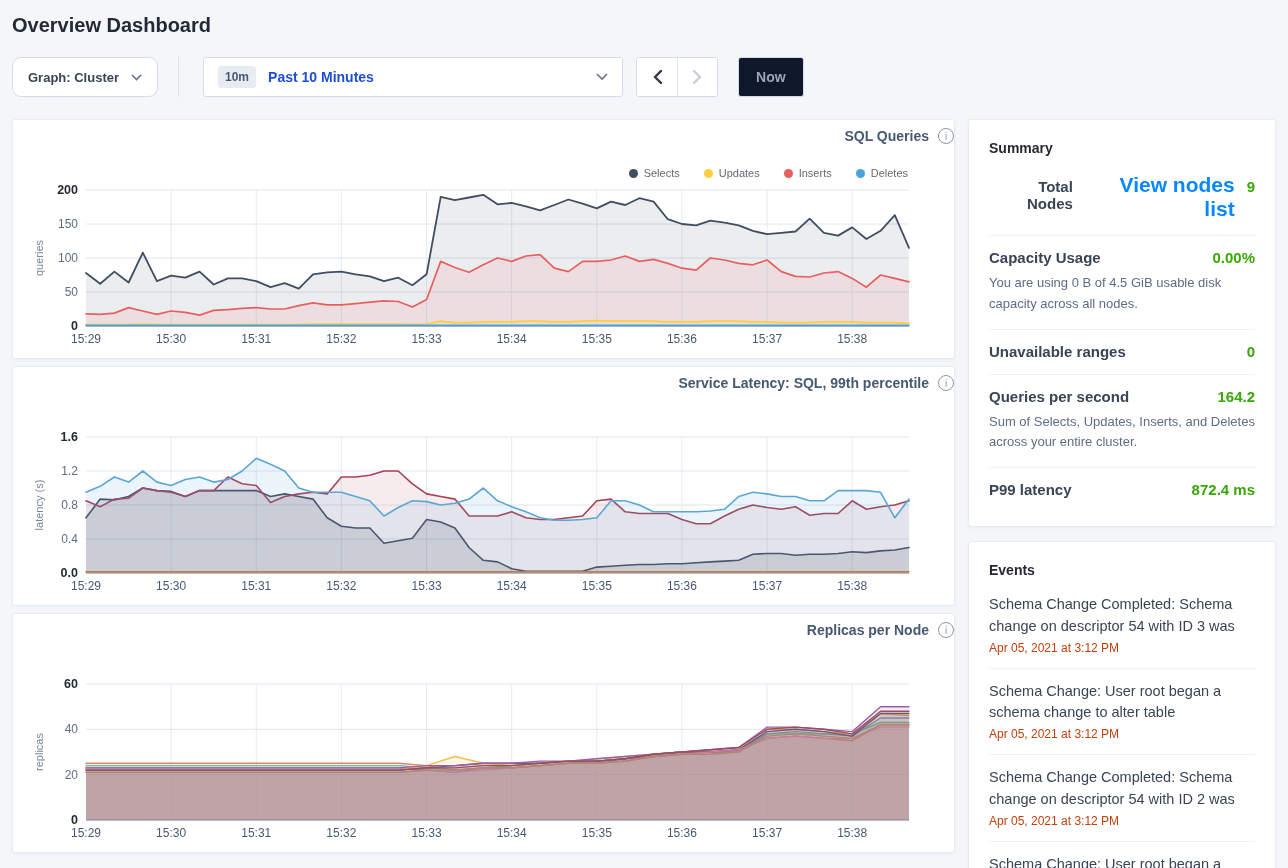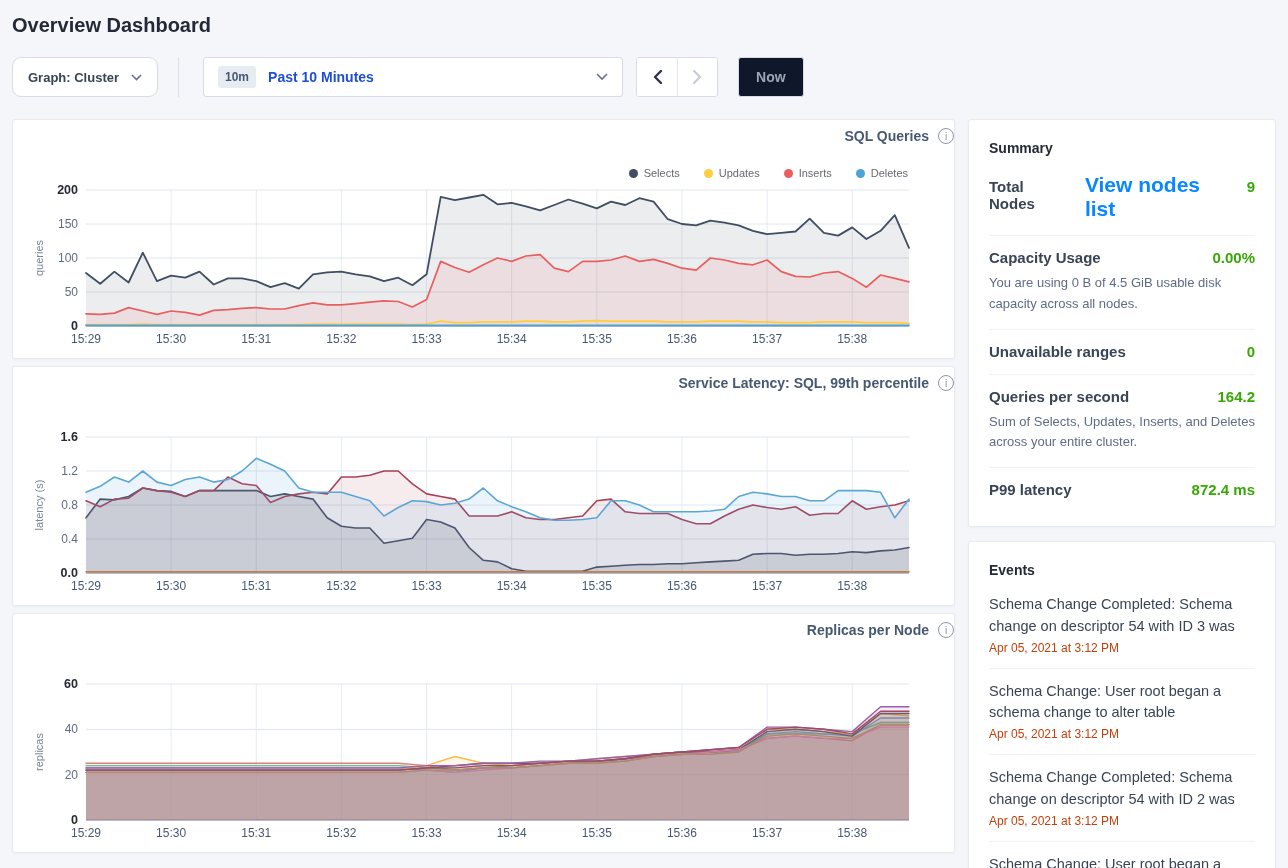--- a/index.html
+++ b/index.html
@@ -36,21 +36,21 @@
   .legend-item { display:flex; align-items:center; gap:6px; font-size:11px; color:#67696e; }
   .legend-dot { width:9px; height:9px; border-radius:50%; }
   svg.plot { position:absolute; left:0; top:60px; }
 
   .sidebar { width:308px; display:flex; flex-direction:column; gap:14px; }
   .side-panel { background:#fff; border:1px solid #e7ecf3; border-radius:3px; padding:14px 20px;
         box-shadow:0 1px 3px rgba(60,70,90,0.05); }
   .side-title { font-size:14px; font-weight:700; color:#242a35; padding:6px 0 4px; }
   .sum-row { padding:13px 0 14px; border-bottom:1px solid #eef1f6; }
   .sum-row:last-child { border-bottom:none; }
-  .sum-main { display:flex; align-items:baseline; gap:12px; }
+  .sum-main { display:flex; align-items:baseline; gap:12px;text-align:right; }
   .sum-label { font-size:15px; font-weight:700; color:#394455; }
   .sum-link { font-size:21px; font-weight:700; color:#0788ff; cursor:pointer; }
   .sum-value { margin-left:auto; font-size:15px; font-weight:700; color:#37a806; }
   .sum-sub { margin-top:7px; font-size:13px; color:#5f6c87; line-height:1.6; }
 
   .event-item { padding:12px 0 13px; border-bottom:1px solid #eef1f6; cursor:pointer; }
   .event-item:last-child { border-bottom:none; }
   .event-msg { font-size:14.5px; color:#394455; line-height:1.5; }
   .event-time { margin-top:3px; font-size:12px; color:#c2410c; }
 </style>

